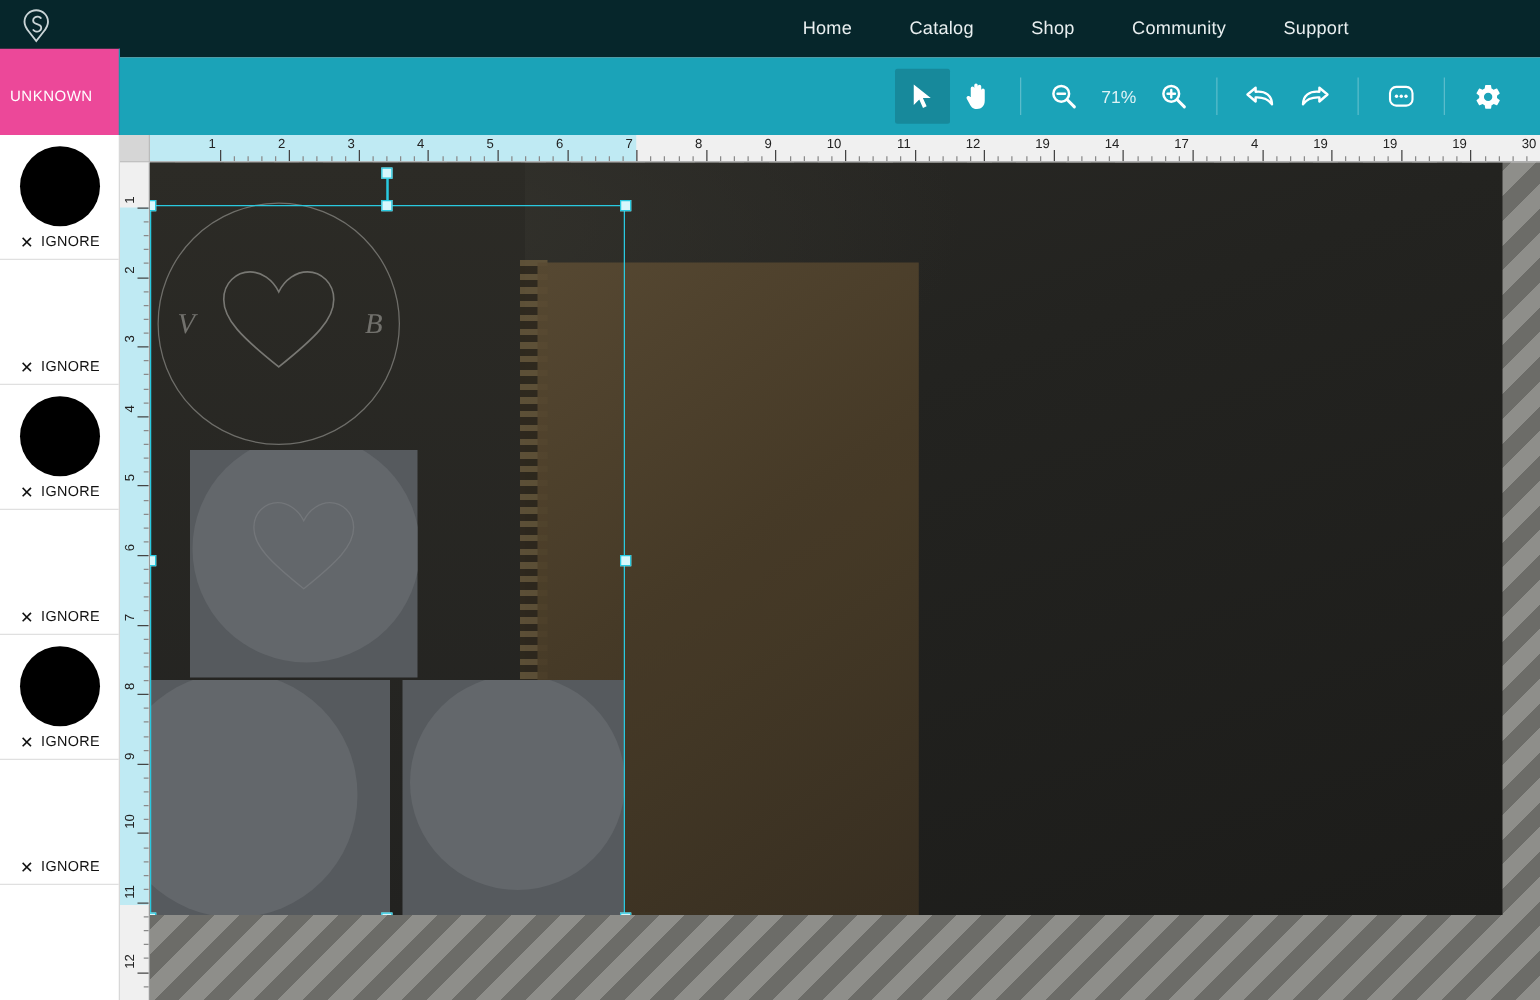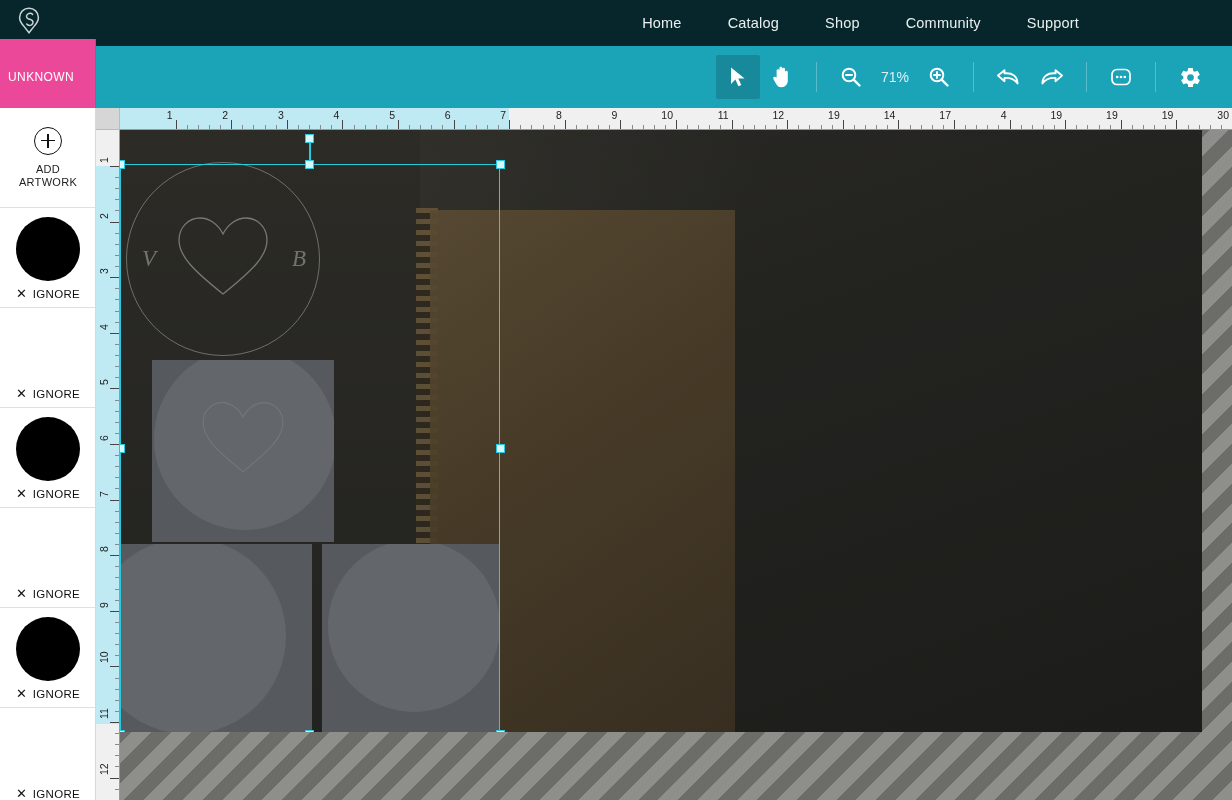--- a/index.html
+++ b/index.html
@@ -411,27 +411,20 @@
           <path fill="#ffffff" d="M19.4 13c.04-.33.06-.66.06-1s-.02-.67-.07-1l2.1-1.6c.19-.15.24-.42.12-.64l-2-3.46a.5.5 0 0 0-.6-.22l-2.48 1a7.3 7.3 0 0 0-1.7-.98l-.38-2.64A.49.49 0 0 0 14 2h-4a.49.49 0 0 0-.48.42l-.38 2.64c-.61.25-1.17.58-1.7.98l-2.48-1a.5.5 0 0 0-.6.22l-2 3.46c-.12.22-.07.49.12.64L4.6 11a7.9 7.9 0 0 0 0 2l-2.1 1.6c-.19.15-.24.42-.12.64l2 3.46c.12.22.39.3.6.22l2.48-1c.52.4 1.08.73 1.7.98l.38 2.64c.04.24.24.42.48.42h4c.24 0 .44-.18.48-.42l.38-2.64c.61-.25 1.17-.58 1.7-.98l2.48 1c.22.08.49 0 .6-.22l2-3.46a.5.5 0 0 0-.12-.64L19.4 13zM12 15.5A3.5 3.5 0 1 1 12 8.5a3.5 3.5 0 0 1 0 7z"></path>
         </svg>
       </span>
     </div>
 
   </div>
 </div>
 
 <div id="sidebar">
 
-  <div class="art-slot add-slot">
-    <span class="add-circle"></span>
-    <div class="add-label">
-      <span>ADD</span><br>
-      <span>ARTWORK</span>
-    </div>
-  </div>
 
   <div class="art-slot">
     <div class="thumb"></div>
     <div class="ignore-row">
       <span class="ignore-x">✕</span>
       <span class="ignore-txt">IGNORE</span>
     </div>
   </div>
 
   <div class="art-slot">

